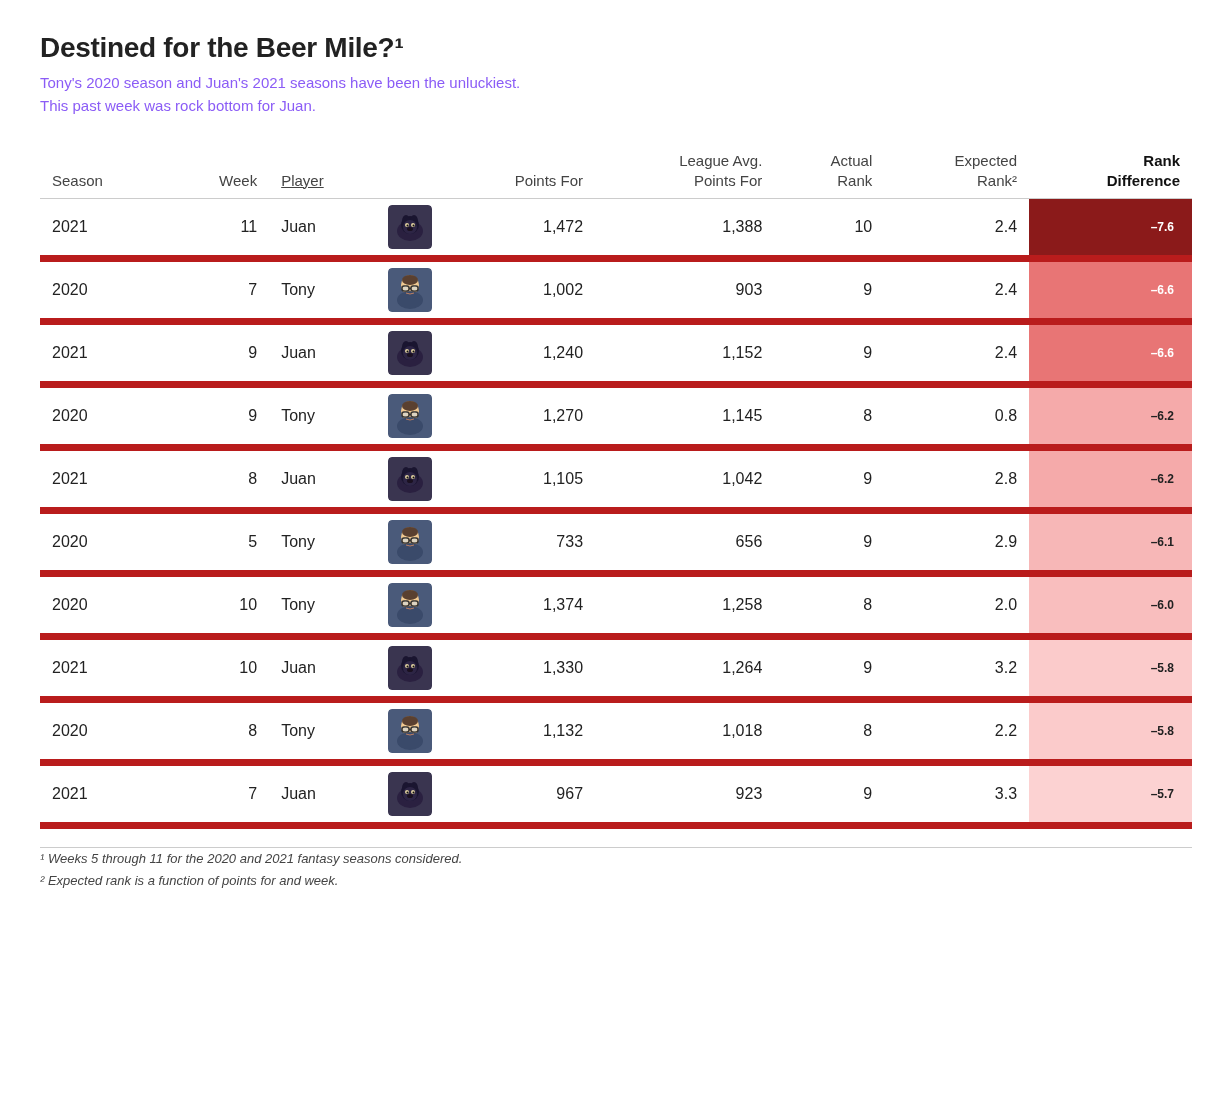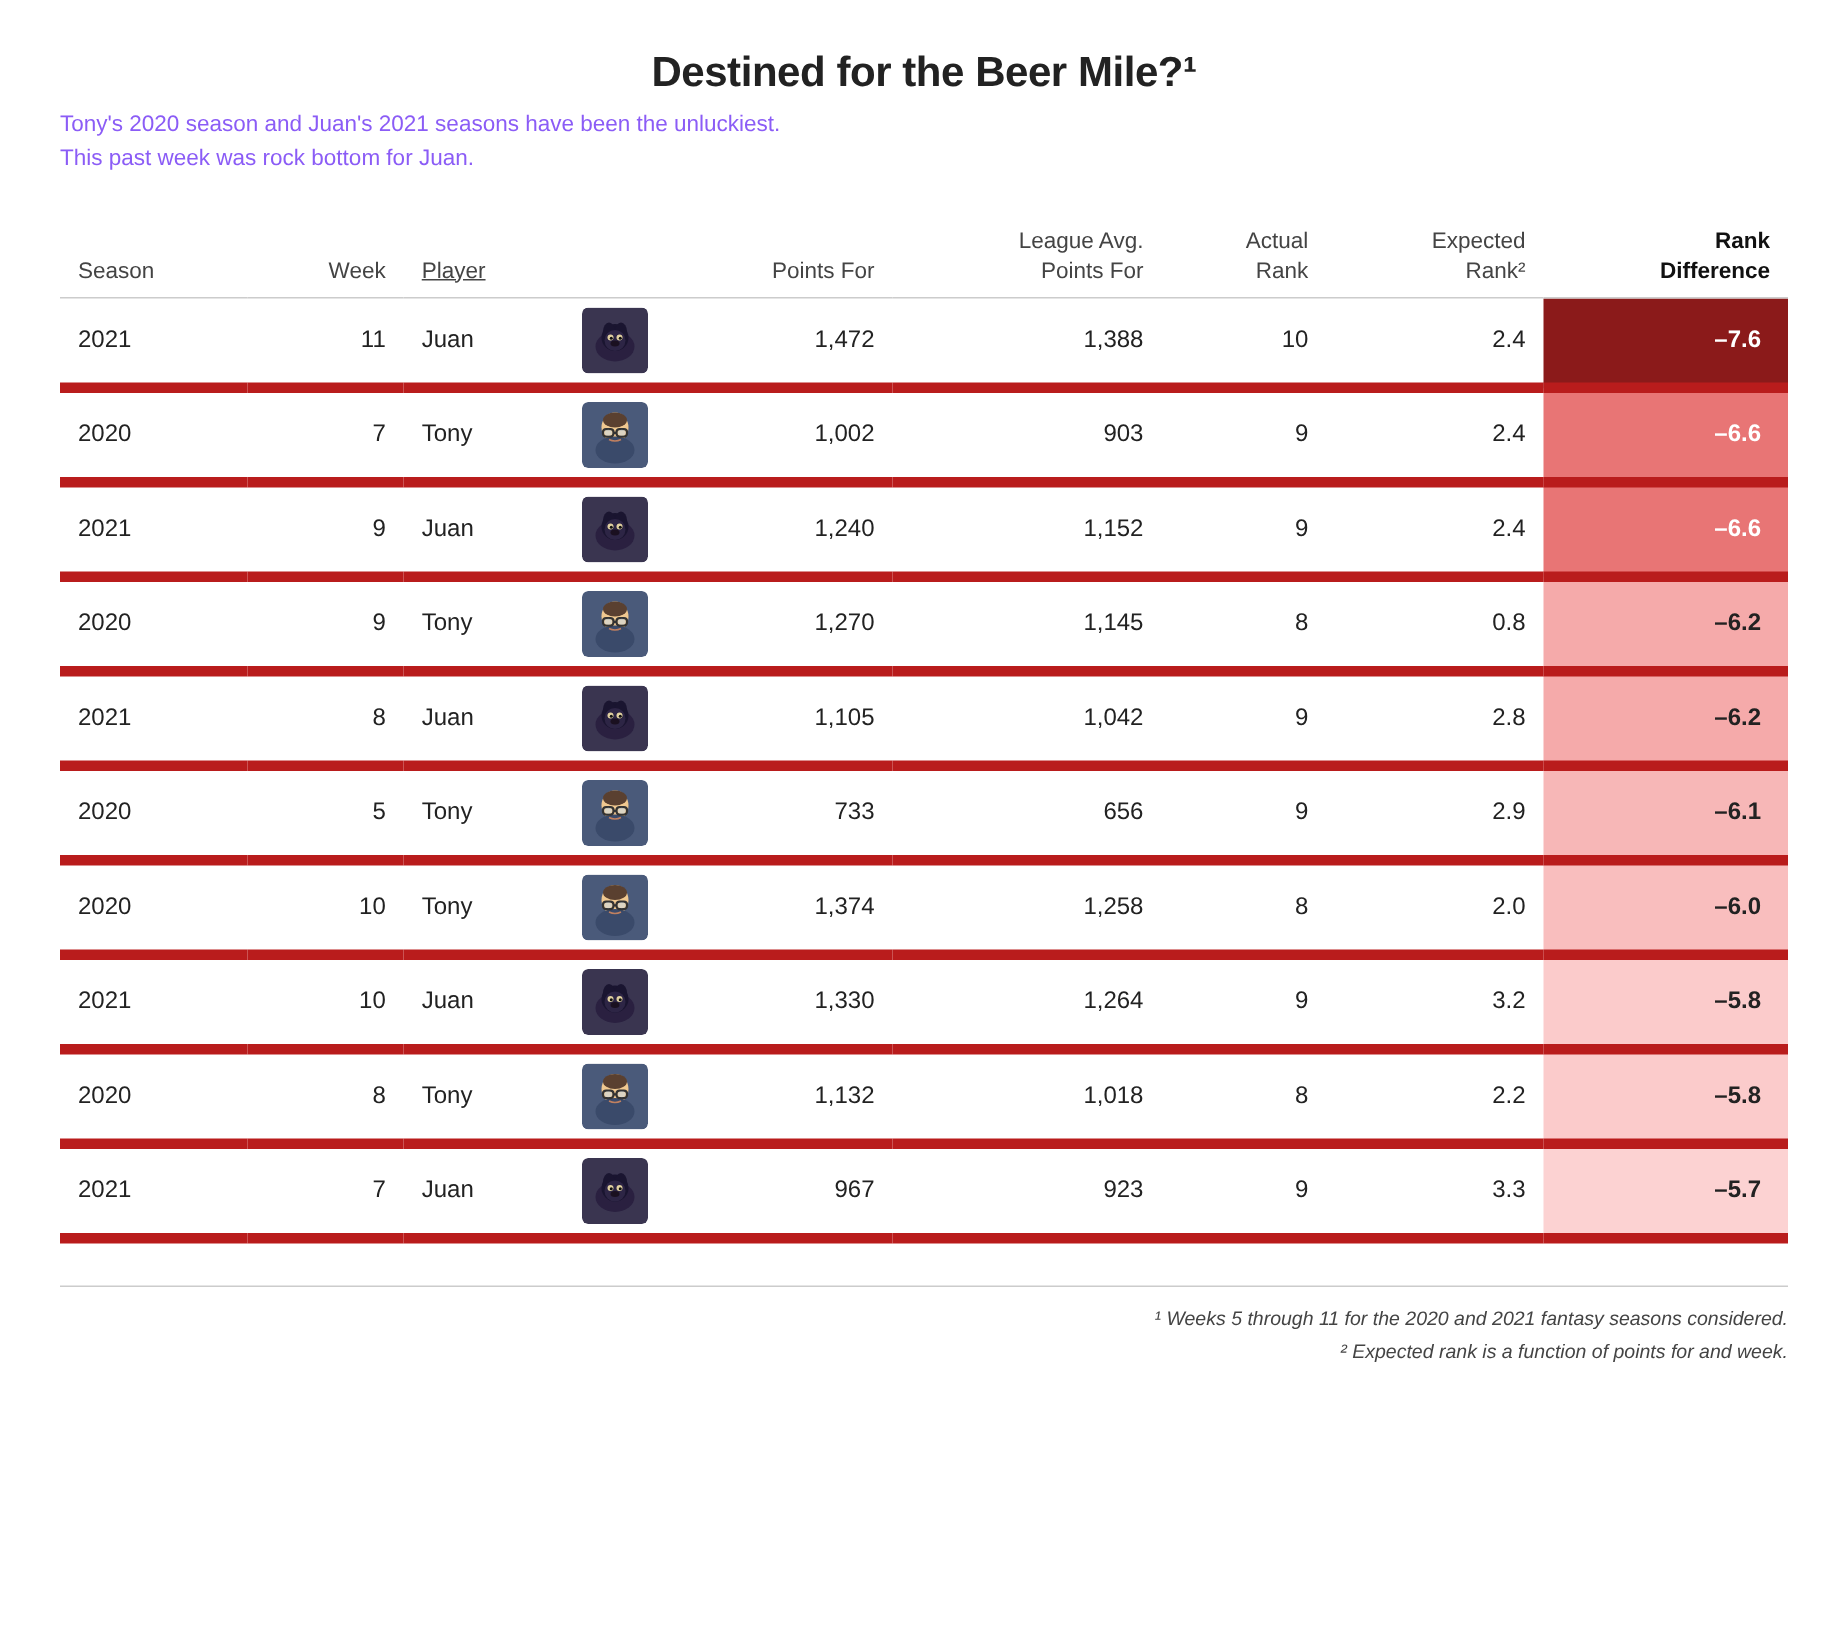--- a/index.html
+++ b/index.html
@@ -8,21 +8,20 @@
       background: #fff;
       color: #222;
       padding: 32px 40px;
       max-width: 1232px;
     }
     .page-title {
       font-size: 28px;
       font-weight: 800;
       margin-bottom: 8px;
       letter-spacing: -0.3px;
-      text-align: center;
     }
     .subtitle {
       font-size: 15px;
       color: #8b5cf6;
       margin-bottom: 28px;
       line-height: 1.5;
     }
     .table-wrap {
       width: 100%;
     }
@@ -64,33 +63,31 @@
       height: 44px;
       border-radius: 4px;
       overflow: hidden;
       flex-shrink: 0;
       display: flex;
       align-items: center;
       justify-content: center;
     }
     .rank-diff-cell {
       font-weight: 700;
-      font-size: 16px;
+      font-size: 12px;
       padding: 10px 18px;
       text-align: right;
     }
     .footnotes {
-      margin-top: 28px;
+      margin-top: 18px;
       font-size: 13px;
       color: #444;
       font-style: italic;
       border-top: 1px solid #ccc;
-      padding-top: 10px;
       line-height: 1.7;
-      text-align: right;
     }
   </style>
 </head>
 <body>
 
 <h1 class="page-title">Destined for the Beer Mile?¹</h1>
 <div class="subtitle">
   <span>Tony's 2020 season and Juan's 2021 seasons have been the unluckiest.</span><br>
   <span>This past week was rock bottom for Juan.</span>
 </div>

